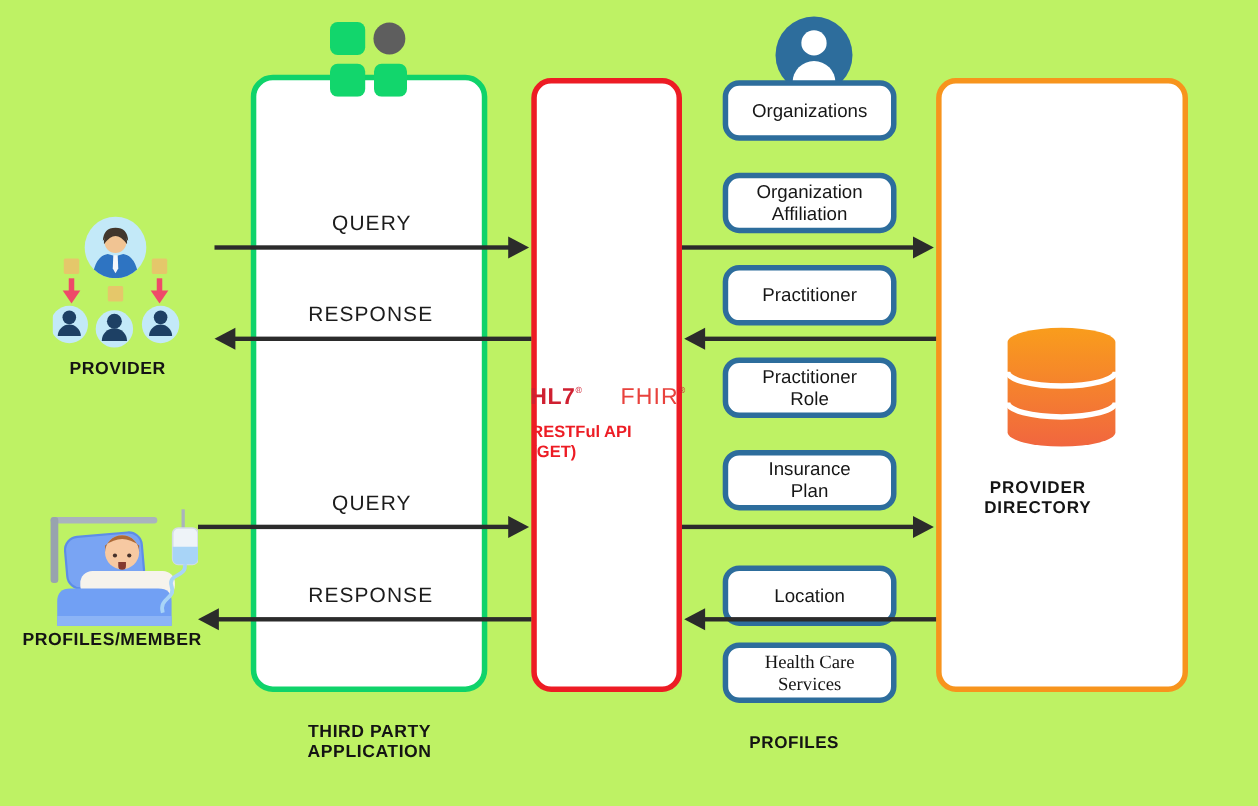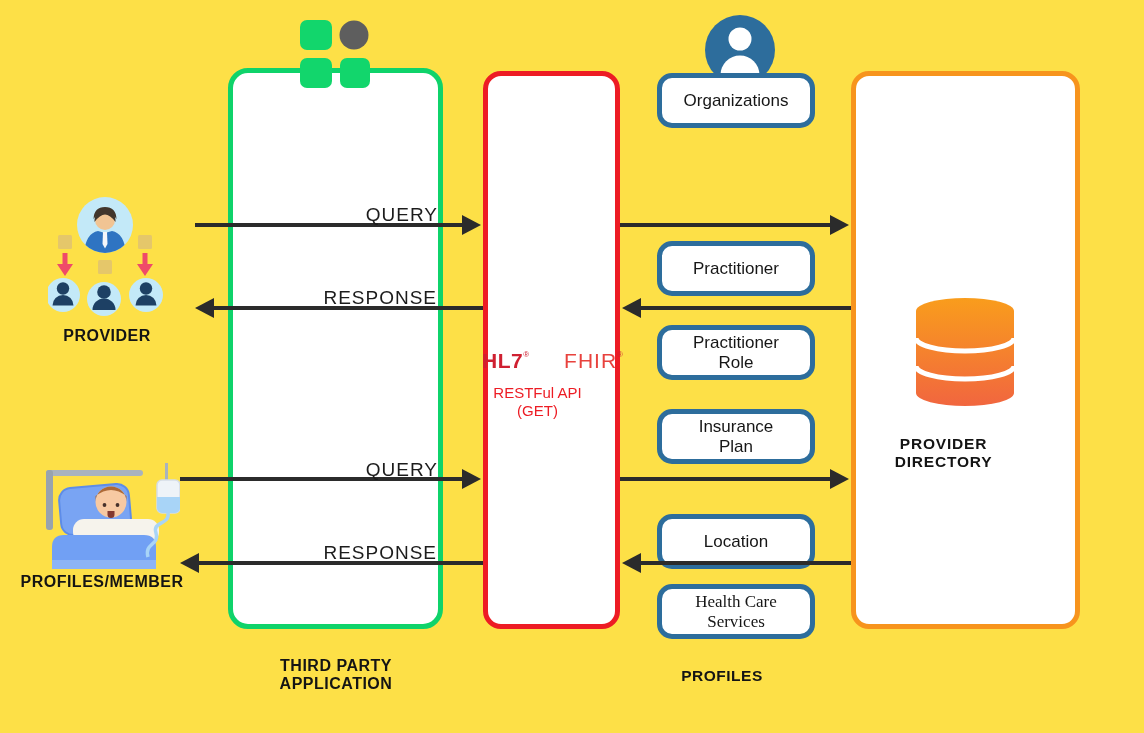--- a/index.html
+++ b/index.html
@@ -1,56 +1,56 @@
 <!DOCTYPE html>
 <html><head>
 <meta charset="utf-8">
 <style>
   html,body { margin:0; padding:0; background:#ffffff; }
   body { font-family:"Liberation Sans", sans-serif; }
-  .canvas { position:relative; width:1144px; height:733px; background:#fde047; overflow:hidden; }
+  .canvas { position:relative; width:1144px; height:733px; background:#bef264; overflow:hidden; }
 
   
   .bigrect { position:absolute; background:#fff; box-sizing:border-box; z-index:1; }
   .rect-green  { left:228px; top:68px;  width:215px; height:561px; border:5px solid #0fd36a; border-radius:20px; }
   .rect-red    { left:483px; top:71px;  width:137px; height:558px; border:5px solid #ed1c24; border-radius:18px; }
   .rect-orange { left:851px; top:71px;  width:229px; height:558px; border:5px solid #f7941d; border-radius:18px; }
 
   
   .pbox { position:absolute; left:657px; width:158px; height:55px; box-sizing:border-box;
           border:5px solid #2d6d9c; border-radius:15px; background:#fff; z-index:4;
           display:flex; align-items:center; justify-content:center; }
   .pbox span { font-size:17px; line-height:20px; color:#161616; text-align:center; white-space:pre-line; }
 
   
   .aline { position:absolute; height:4px; background:#2b2b2b; z-index:5; }
   .tri { position:absolute; width:0; height:0; z-index:5;
          border-top:10px solid transparent; border-bottom:10px solid transparent; }
   .tri.r { border-left:19px solid #2b2b2b; }
   .tri.l { border-right:19px solid #2b2b2b; }
 
-  .flowlabel { position:absolute; width:200px; text-align:right; font-size:19px;
-               letter-spacing:1px; color:#1c1c1c; z-index:6;margin-top:11px; }
+  .flowlabel { position:absolute; width:200px; text-align:center; font-size:19px;
+               letter-spacing:1px; color:#1c1c1c; z-index:6; }
 
   .seclabel { position:absolute; font-weight:bold; color:#141414; text-align:center; z-index:6; }
   .lbl-provider  { left:32px;  width:150px; top:327px; font-size:16px; letter-spacing:0.5px; }
   .lbl-patient   { left:12px;  width:180px; top:573px; font-size:16px; letter-spacing:0.5px; }
   .lbl-app       { left:246px; width:180px; top:657px; font-size:16px; line-height:18px; letter-spacing:0.5px; }
   .lbl-profiles  { left:632px; width:180px; top:667px; font-size:15.5px; letter-spacing:0.5px; }
   .lbl-payer     { left:851px; width:229px; top:258px; font-size:15.5px; letter-spacing:0.8px; }
   .lbl-directory { left:851px; width:185px; top:435px; font-size:15.5px; letter-spacing:0.8px; }
 
   
   .hl7logo { position:absolute; left:483px; top:344px; width:137px; height:34px; z-index:6;
              display:flex; align-items:center; justify-content:center; }
   .hl7logo .hl7  { font-weight:800; font-size:21px; color:#cf2031; letter-spacing:0.5px; margin-left:2px; }
   .hl7logo .fhir { font-weight:400; font-size:21px; color:#e8423d; letter-spacing:1px;margin-left:35px; }
   .hl7logo .reg  { font-size:8px; color:#cf2031; position:relative; top:-7px; }
-  .apiline { position:absolute; left:483px; width:109px; text-align:center; z-index:6;
-             font-weight:normal; font-size:15px; color:#ed1c24; }
+  .apiline { position:absolute; left:483px; width:109px; z-index:6;
+             font-weight:bold; font-size:15px; color:#ed1c24; }
   .apiline.l1 { top:384px; }
   .apiline.l2 { top:402px; }
 
   .icon-abs { position:absolute; }
 </style>
 </head>
 <body>
 
 <div class="canvas">
 
@@ -134,20 +134,24 @@
         <stop offset="1" stop-color="#f1663f"></stop>
       </linearGradient>
     </defs>
     <path d="M4 18 A49 13 0 0 1 102 18 L102 100 A49 13 0 0 1 4 100 Z" fill="url(#dbgrad)"></path>
     <path d="M4 45 A49 13 0 0 0 102 45" stroke="#ffffff" stroke-width="5" fill="none"></path>
     <path d="M4 73 A49 13 0 0 0 102 73" stroke="#ffffff" stroke-width="5" fill="none"></path>
   </svg>
 
   <div class="pbox" style="top:73px;">
       <span>Organizations</span>
+    </div>
+  <div class="pbox" style="top:157px;">
+      <span>Organization
+Affiliation</span>
     </div>
   <div class="pbox" style="top:241px;">
       <span>Practitioner</span>
     </div>
   <div class="pbox" style="top:325px;">
       <span>Practitioner
 Role</span>
     </div>
   <div class="pbox" style="top:409px;">
       <span>Insurance

